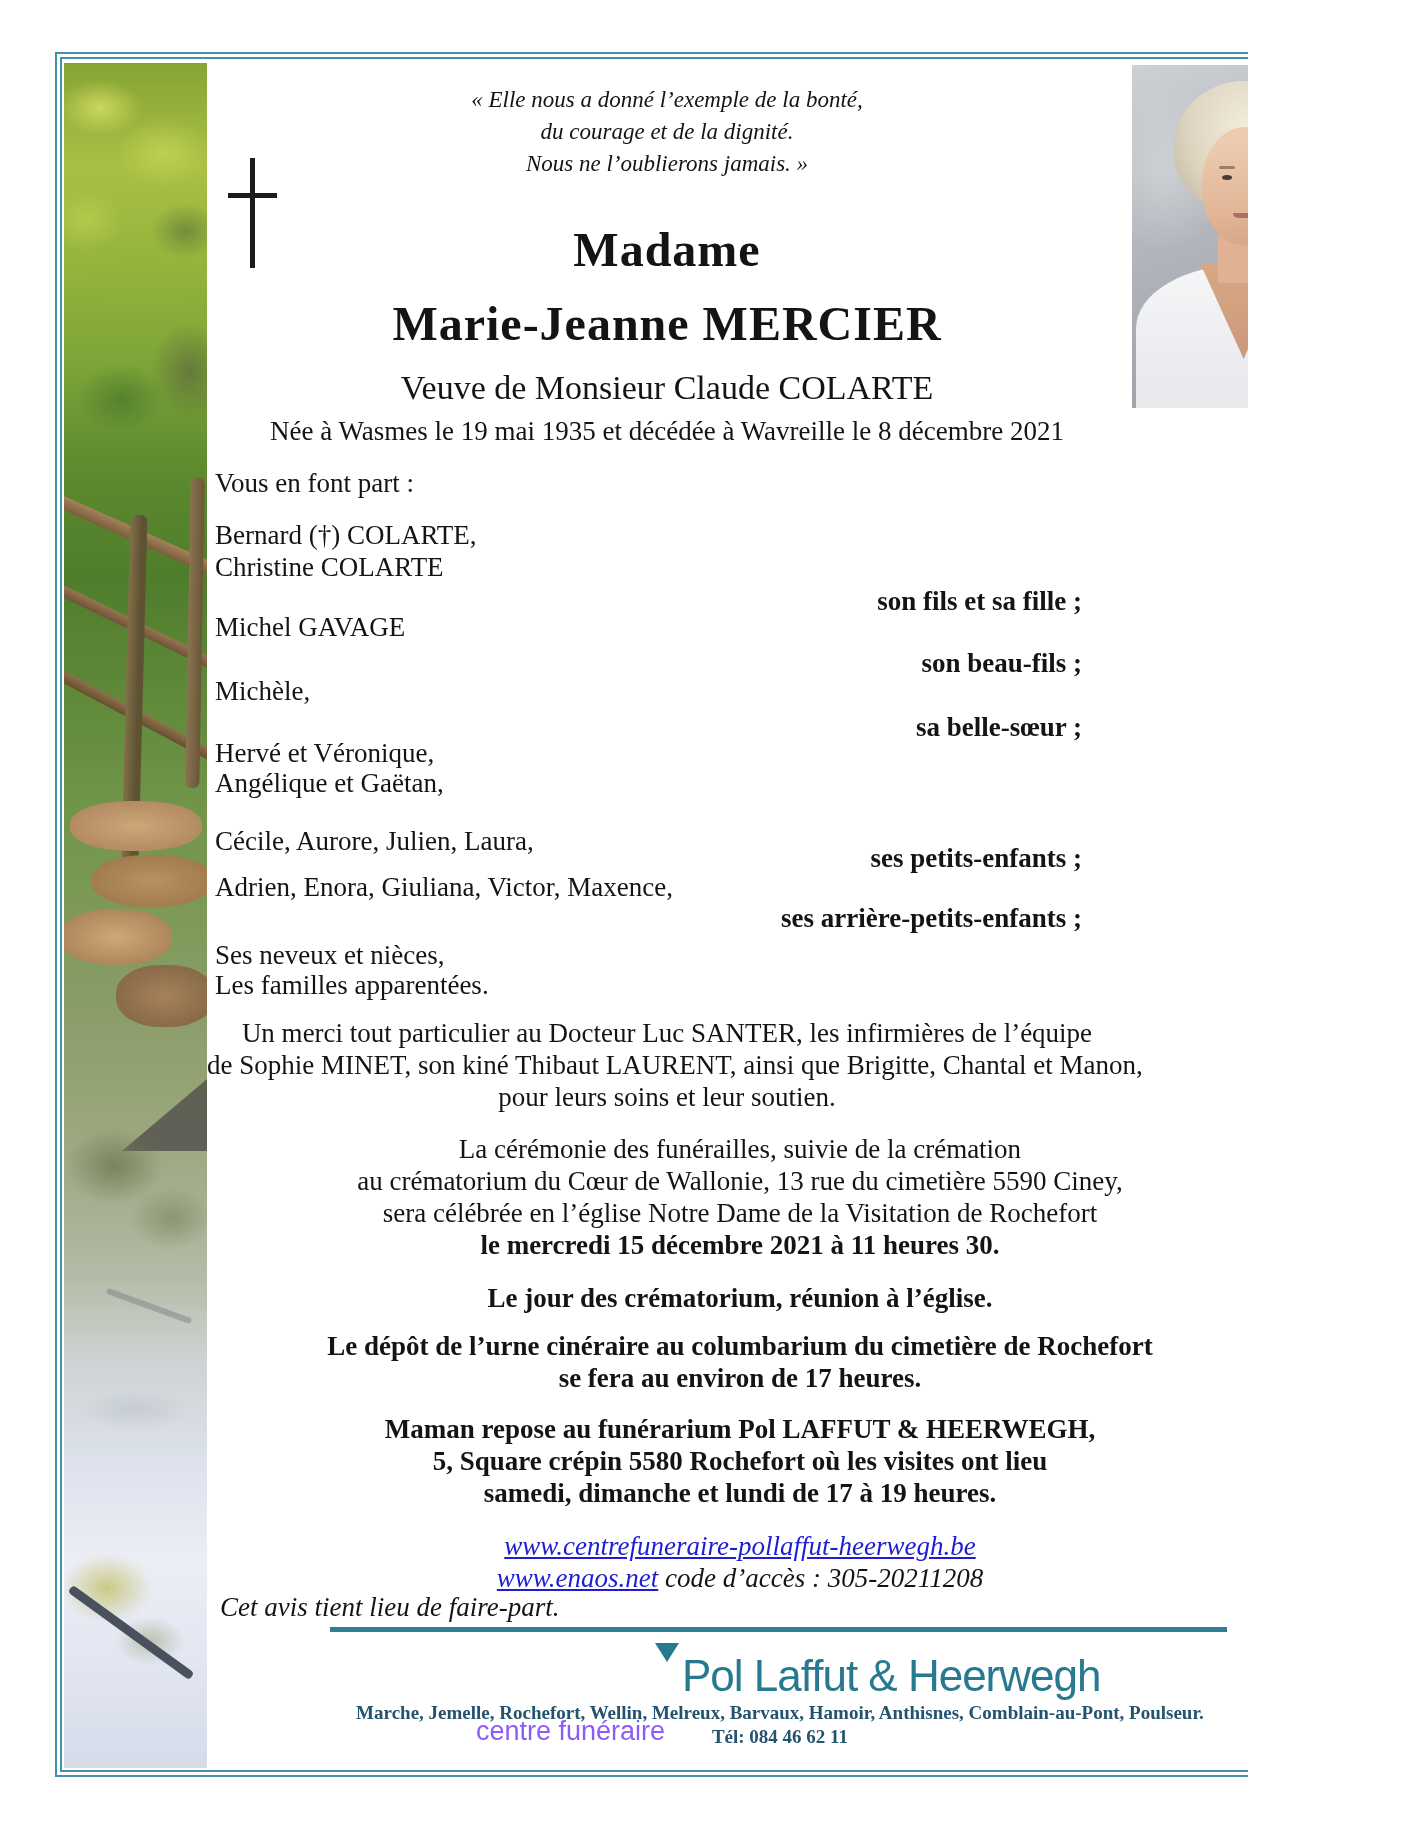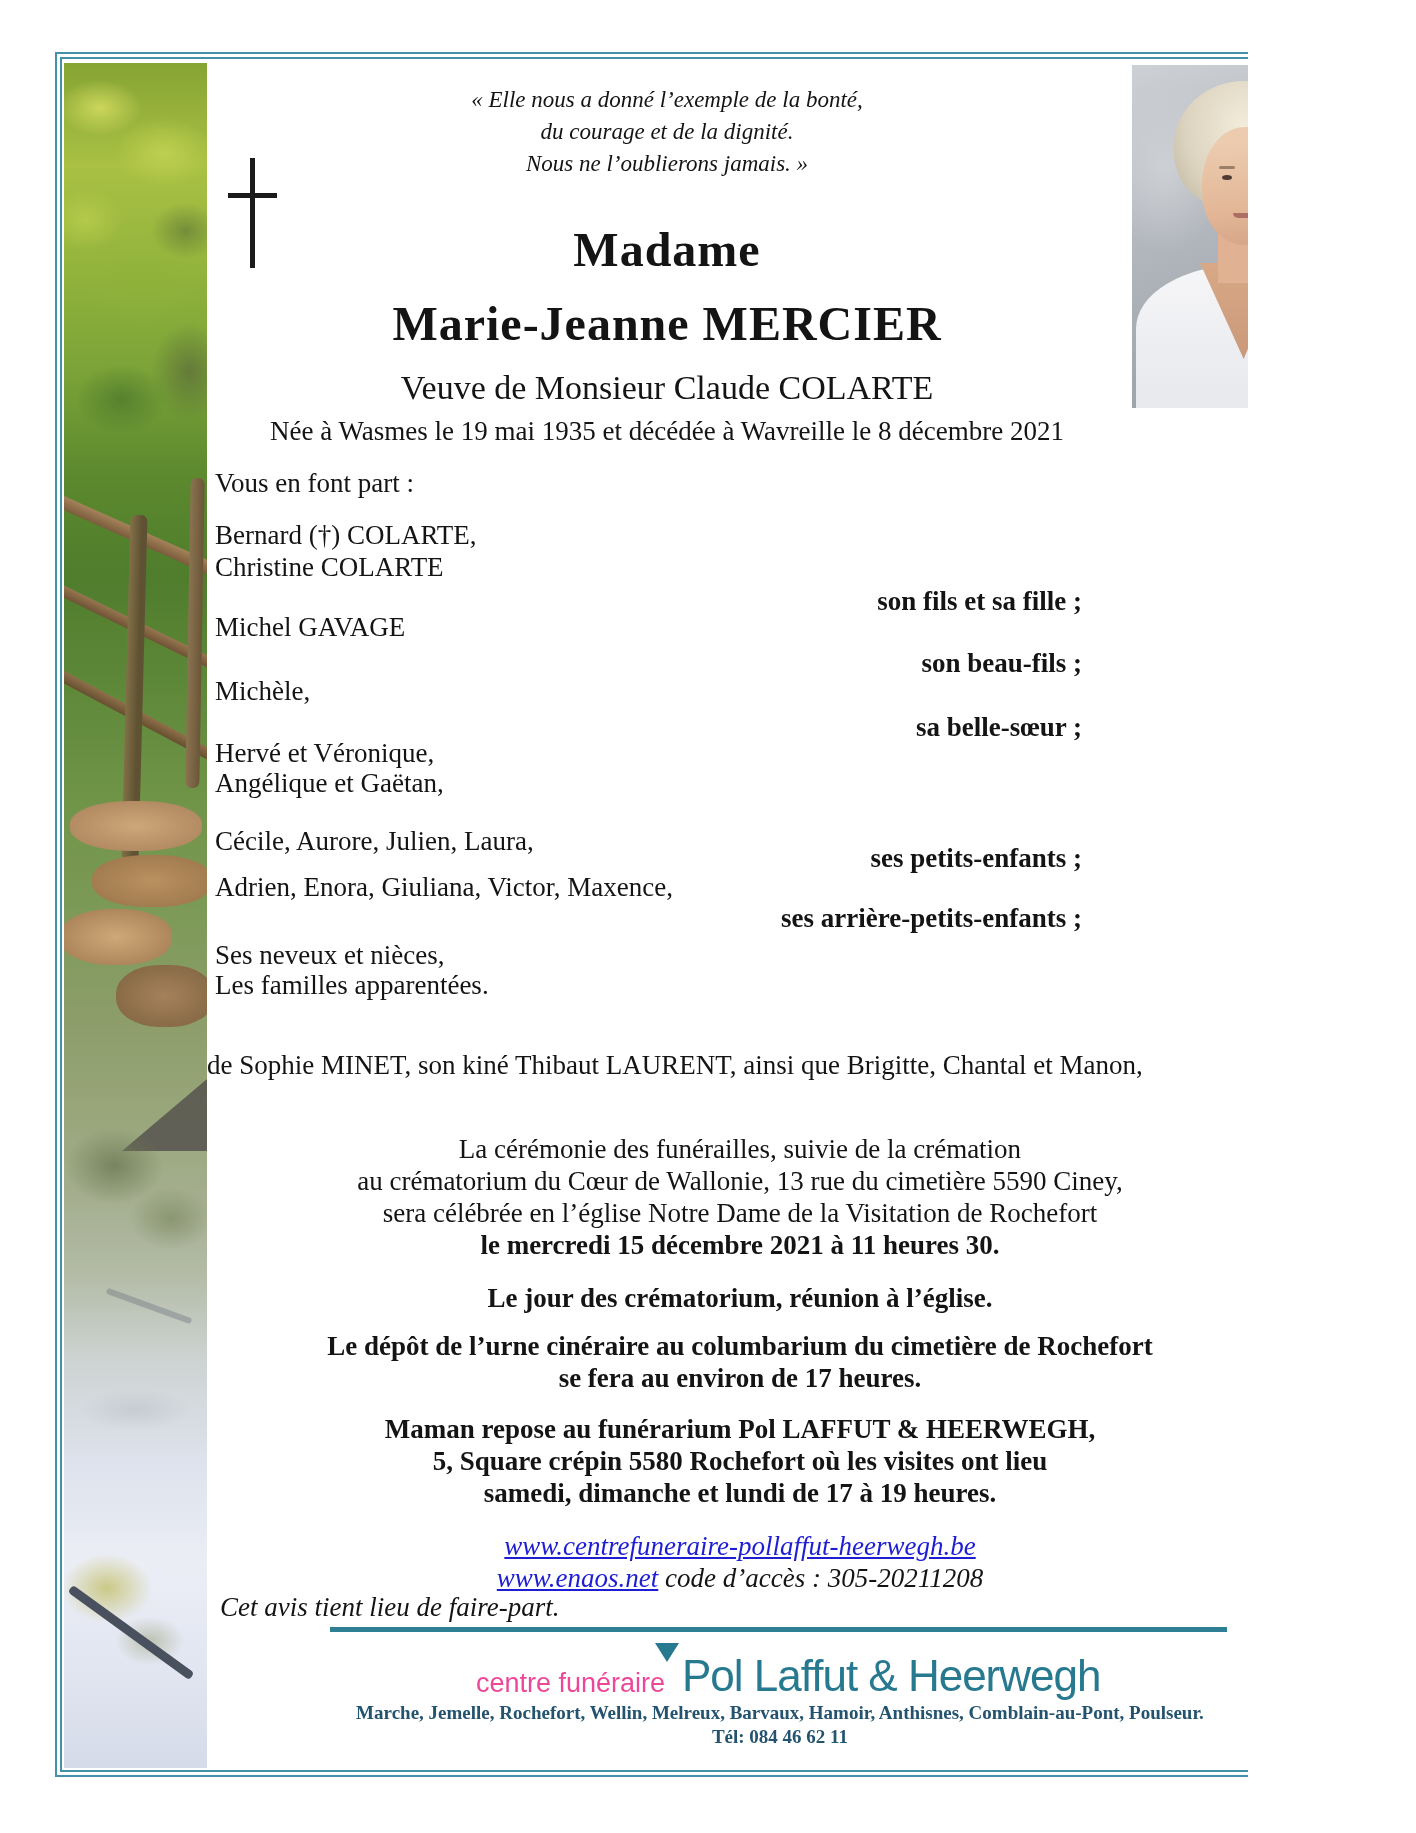--- a/index.html
+++ b/index.html
@@ -15,21 +15,21 @@
   .fc{left:207px;width:1146px;text-align:center;}     
   .it{font-style:italic;}
   .b{font-weight:bold;}
   .quote{font-size:23px;font-style:italic;}
   .bigtitle{font-size:48px;font-weight:bold;letter-spacing:1px;}
   .sub1{font-size:34px;}
   .body27{font-size:27px;}
   .rel{position:absolute;right:166px;font-size:27px;font-weight:bold;white-space:nowrap;}
   .link{color:#1d1dd4;text-decoration:underline;font-style:italic;}
   .footer-towns{font-size:19px;font-weight:bold;color:#24536f;}
-  .brand-prefix{font-family:"Liberation Sans",sans-serif;font-size:27px;color:#ec4899;}
+  .brand-prefix{font-family:"Liberation Sans",sans-serif;font-size:27px;color:#8b5cf6;margin-top:48px;}
   .brand-name{font-family:"Liberation Sans",sans-serif;font-size:44px;font-weight:normal;color:#27798f;letter-spacing:-1px;}
   
   .cross-v{position:absolute;left:250px;top:158px;width:5px;height:110px;background:#1b1b1b;}
   .cross-h{position:absolute;left:228px;top:193px;width:49px;height:5px;background:#1b1b1b;}
   
   #sep{position:absolute;left:330px;top:1627px;width:897px;height:5px;background:#2e7f93;}
   #tri{position:absolute;left:655px;top:1643px;width:0;height:0;
        border-left:12px solid transparent;border-right:12px solid transparent;border-top:19px solid #27798f;}
   
   #strip{position:absolute;left:64px;top:63px;width:143px;height:1705px;overflow:hidden;
@@ -159,21 +159,23 @@
   <div class="t body27" style="left:215px;top:768px">Angélique et Gaëtan,</div>
   <div class="t body27" style="left:215px;top:826px">Cécile, Aurore, Julien, Laura,</div>
   <div class="rel" style="top:843px">ses petits-enfants ;</div>
 
   <div class="t body27" style="left:215px;top:872px">Adrien, Enora, Giuliana, Victor, Maxence,</div>
   <div class="rel" style="top:903px">ses arrière-petits-enfants ;</div>
 
   <div class="t body27" style="left:215px;top:940px">Ses neveux et nièces,</div>
   <div class="t body27" style="left:215px;top:970px">Les familles apparentées.</div>
 
+  <div class="t hc body27" style="top:1018px">Un merci tout particulier au Docteur Luc SANTER, les infirmières de l’équipe</div>
   <div class="t hc body27" style="top:1050px">de Sophie MINET, son kiné Thibaut LAURENT, ainsi que Brigitte, Chantal et Manon,</div>
+  <div class="t hc body27" style="top:1082px">pour leurs soins et leur soutien.</div>
 
   <div class="t cc body27" style="top:1134px">La cérémonie des funérailles, suivie de la crémation</div>
   <div class="t cc body27" style="top:1166px">au crématorium du Cœur de Wallonie, 13 rue du cimetière 5590 Ciney,</div>
   <div class="t cc body27" style="top:1198px">sera célébrée en l’église Notre Dame de la Visitation de Rochefort</div>
   <div class="t cc body27 b" style="top:1230px">le mercredi 15 décembre 2021 à 11 heures 30.</div>
 
   <div class="t cc body27 b" style="top:1283px">Le jour des crématorium, réunion à l’église.</div>
 
   <div class="t cc body27 b" style="top:1331px">Le dépôt de l’urne cinéraire au columbarium du cimetière de Rochefort</div>
   <div class="t cc body27 b" style="top:1363px">se fera au environ de 17 heures.</div>

